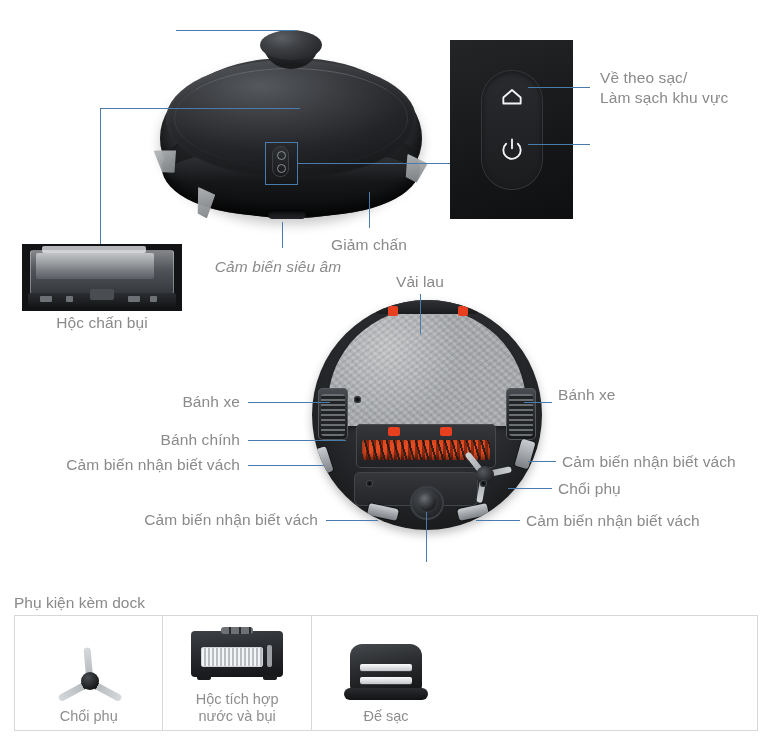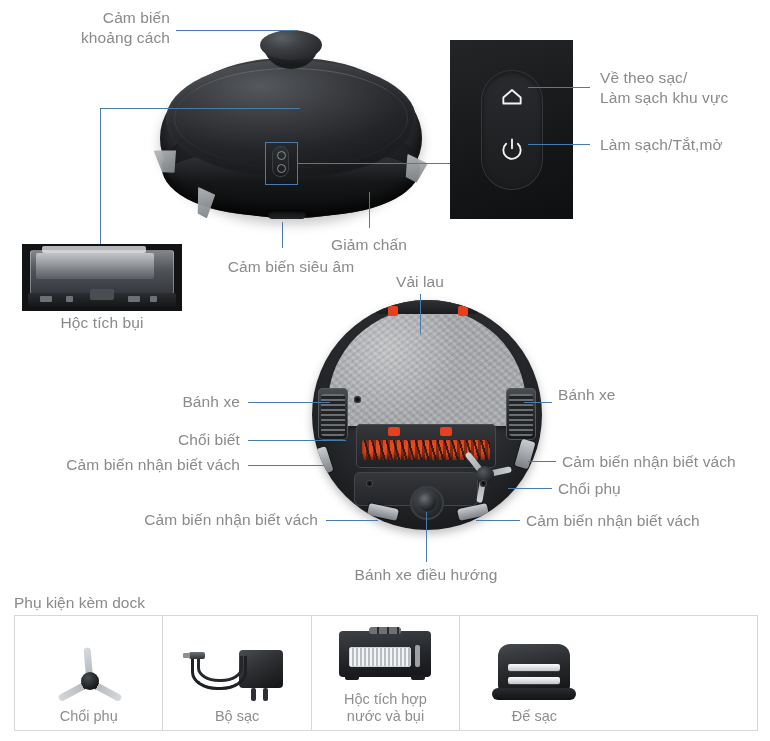--- a/index.html
+++ b/index.html
@@ -463,42 +463,40 @@
     <div class="rt-fin f3"></div>
     <div class="rt-pad">
       <i class="a"></i>
         <i class="b"></i>
     </div>
     <div class="rt-slot"></div>
   </div>
 
   <div class="box-hl" style="left:265px; top:142px; width:33px; height:43px;"></div>
 
-  <div class="lbl r" style="left:34px; top:8px; width:136px;">Cảm biến
-khoảng cách</div>
   <div class="ln h" style="left:176px; top:30px; width:120px;"></div>
 
   <div class="ln h" style="left:100px; top:108px; width:200px;"></div>
   <div class="ln v" style="left:100px; top:108px; height:136px;"></div>
 
   <div id="dustbin-photo">
     <div class="db-body"></div>
     <div class="db-inner"></div>
     <div class="db-lip"></div>
     <div class="db-base"></div>
     <div class="db-tab"></div>
     <div class="db-chip c1"></div>
     <div class="db-chip c2"></div>
     <div class="db-chip c3"></div>
     <div class="db-chip c4"></div>
   </div>
-  <div class="lbl c" style="left:22px; top:313px; width:160px;">Hộc tích bụi</div>
+  <div class="lbl c" style="left:22px; top:313px; width:160px;">Hộc chấn bụi</div>
 
   <div class="ln v" style="left:282px; top:222px; height:26px;"></div>
-  <div class="lbl c" style="left:208px; top:257px; width:166px;">Cảm biến siêu âm</div>
+  <div class="lbl c" style="left:195px; top:257px; width:166px;font-style:italic;">Cảm biến siêu âm</div>
 
   <div class="ln v" style="left:369px; top:192px; height:36px;"></div>
   <div class="lbl c" style="left:310px; top:235px; width:118px;">Giảm chấn</div>
 
   <div class="ln h" style="left:298px; top:163px; width:152px;"></div>
 
   <div id="control-panel">
     <div class="cp-pill">
       <div class="cp-btn home">
         <svg viewBox="0 0 24 24" fill="none" stroke="#f2f4f6" stroke-width="1.7" stroke-linecap="round" stroke-linejoin="round">
@@ -512,21 +510,20 @@
         </svg>
       </div>
     </div>
   </div>
 
   <div class="ln h" style="left:528px; top:87px; width:62px;"></div>
   <div class="lbl" style="left:600px; top:68px; width:170px;">Về theo sạc/
 Làm sạch khu vực</div>
 
   <div class="ln h" style="left:528px; top:144px; width:62px;"></div>
-  <div class="lbl" style="left:600px; top:135px; width:170px;">Làm sạch/Tắt,mở</div>
 
   <div id="robot-bottom-view">
     <div class="rb-shell">
       <div class="rb-mop"></div>
       <div class="rb-holder"></div>
       <div class="rb-clip l"></div>
       <div class="rb-clip r"></div>
 
       <div class="rb-wheel left"></div>
       <div class="rb-wheel right"></div>
@@ -557,21 +554,21 @@
       <div class="rb-dot d3"></div>
     </div>
   </div>
 
   <div class="lbl c" style="left:365px; top:272px; width:110px;">Vải lau</div>
   <div class="ln v" style="left:420px; top:294px; height:40px;"></div>
 
   <div class="lbl r" style="left:140px; top:392px; width:100px;">Bánh xe</div>
   <div class="ln h" style="left:248px; top:402px; width:82px;"></div>
 
-  <div class="lbl r" style="left:120px; top:430px; width:120px;">Chổi biết</div>
+  <div class="lbl r" style="left:120px; top:430px; width:120px;">Bánh chính</div>
   <div class="ln h" style="left:248px; top:440px; width:98px;"></div>
 
   <div class="lbl r" style="left:58px; top:455px; width:182px;">Cảm biến nhận biết vách</div>
   <div class="ln h" style="left:248px; top:465px; width:76px;"></div>
 
   <div class="lbl r" style="left:96px; top:510px; width:222px;">Cảm biến nhận biết vách</div>
   <div class="ln h" style="left:326px; top:520px; width:52px;"></div>
 
   <div class="ln h" style="left:524px; top:402px; width:28px;"></div>
   <div class="lbl" style="left:558px; top:385px; width:120px;">Bánh xe</div>
@@ -579,49 +576,37 @@
   <div class="ln h" style="left:528px; top:461px; width:28px;"></div>
   <div class="lbl" style="left:562px; top:452px; width:210px;">Cảm biến nhận biết vách</div>
 
   <div class="ln h" style="left:508px; top:488px; width:44px;"></div>
   <div class="lbl" style="left:558px; top:479px; width:120px;">Chổi phụ</div>
 
   <div class="ln h" style="left:476px; top:520px; width:44px;"></div>
   <div class="lbl" style="left:526px; top:511px; width:220px;">Cảm biến nhận biết vách</div>
 
   <div class="ln v" style="left:426px; top:512px; height:50px;"></div>
-  <div class="lbl c" style="left:336px; top:565px; width:180px;">Bánh xe điều hướng</div>
 
   <div id="accessories">
     <div id="accessories-title">Phụ kiện kèm dock</div>
 
     <div id="accessories-grid">
 
       <div class="acc-cell">
         <div class="acc-art">
           <div class="sb-arm a1"></div>
           <div class="sb-arm a2"></div>
           <div class="sb-arm a3"></div>
           <div class="sb-hub"></div>
         </div>
         <div class="acc-label">Chổi phụ</div>
       </div>
 
 
-      <div class="acc-cell">
-        <div class="acc-art">
-          <div class="ch-brick"></div>
-          <div class="ch-prong p1"></div>
-          <div class="ch-prong p2"></div>
-          <div class="ch-cable"></div>
-          <div class="ch-cable2"></div>
-          <div class="ch-plugtip"></div>
-        </div>
-        <div class="acc-label">Bộ sạc</div>
-      </div>
 
       <div class="acc-cell">
         <div class="acc-art">
           <div class="wb-body"></div>
           <div class="wb-handle"></div>
           <div class="wb-filter"></div>
           <div class="wb-side"></div>
           <div class="wb-foot f1"></div>
           <div class="wb-foot f2"></div>
         </div>

